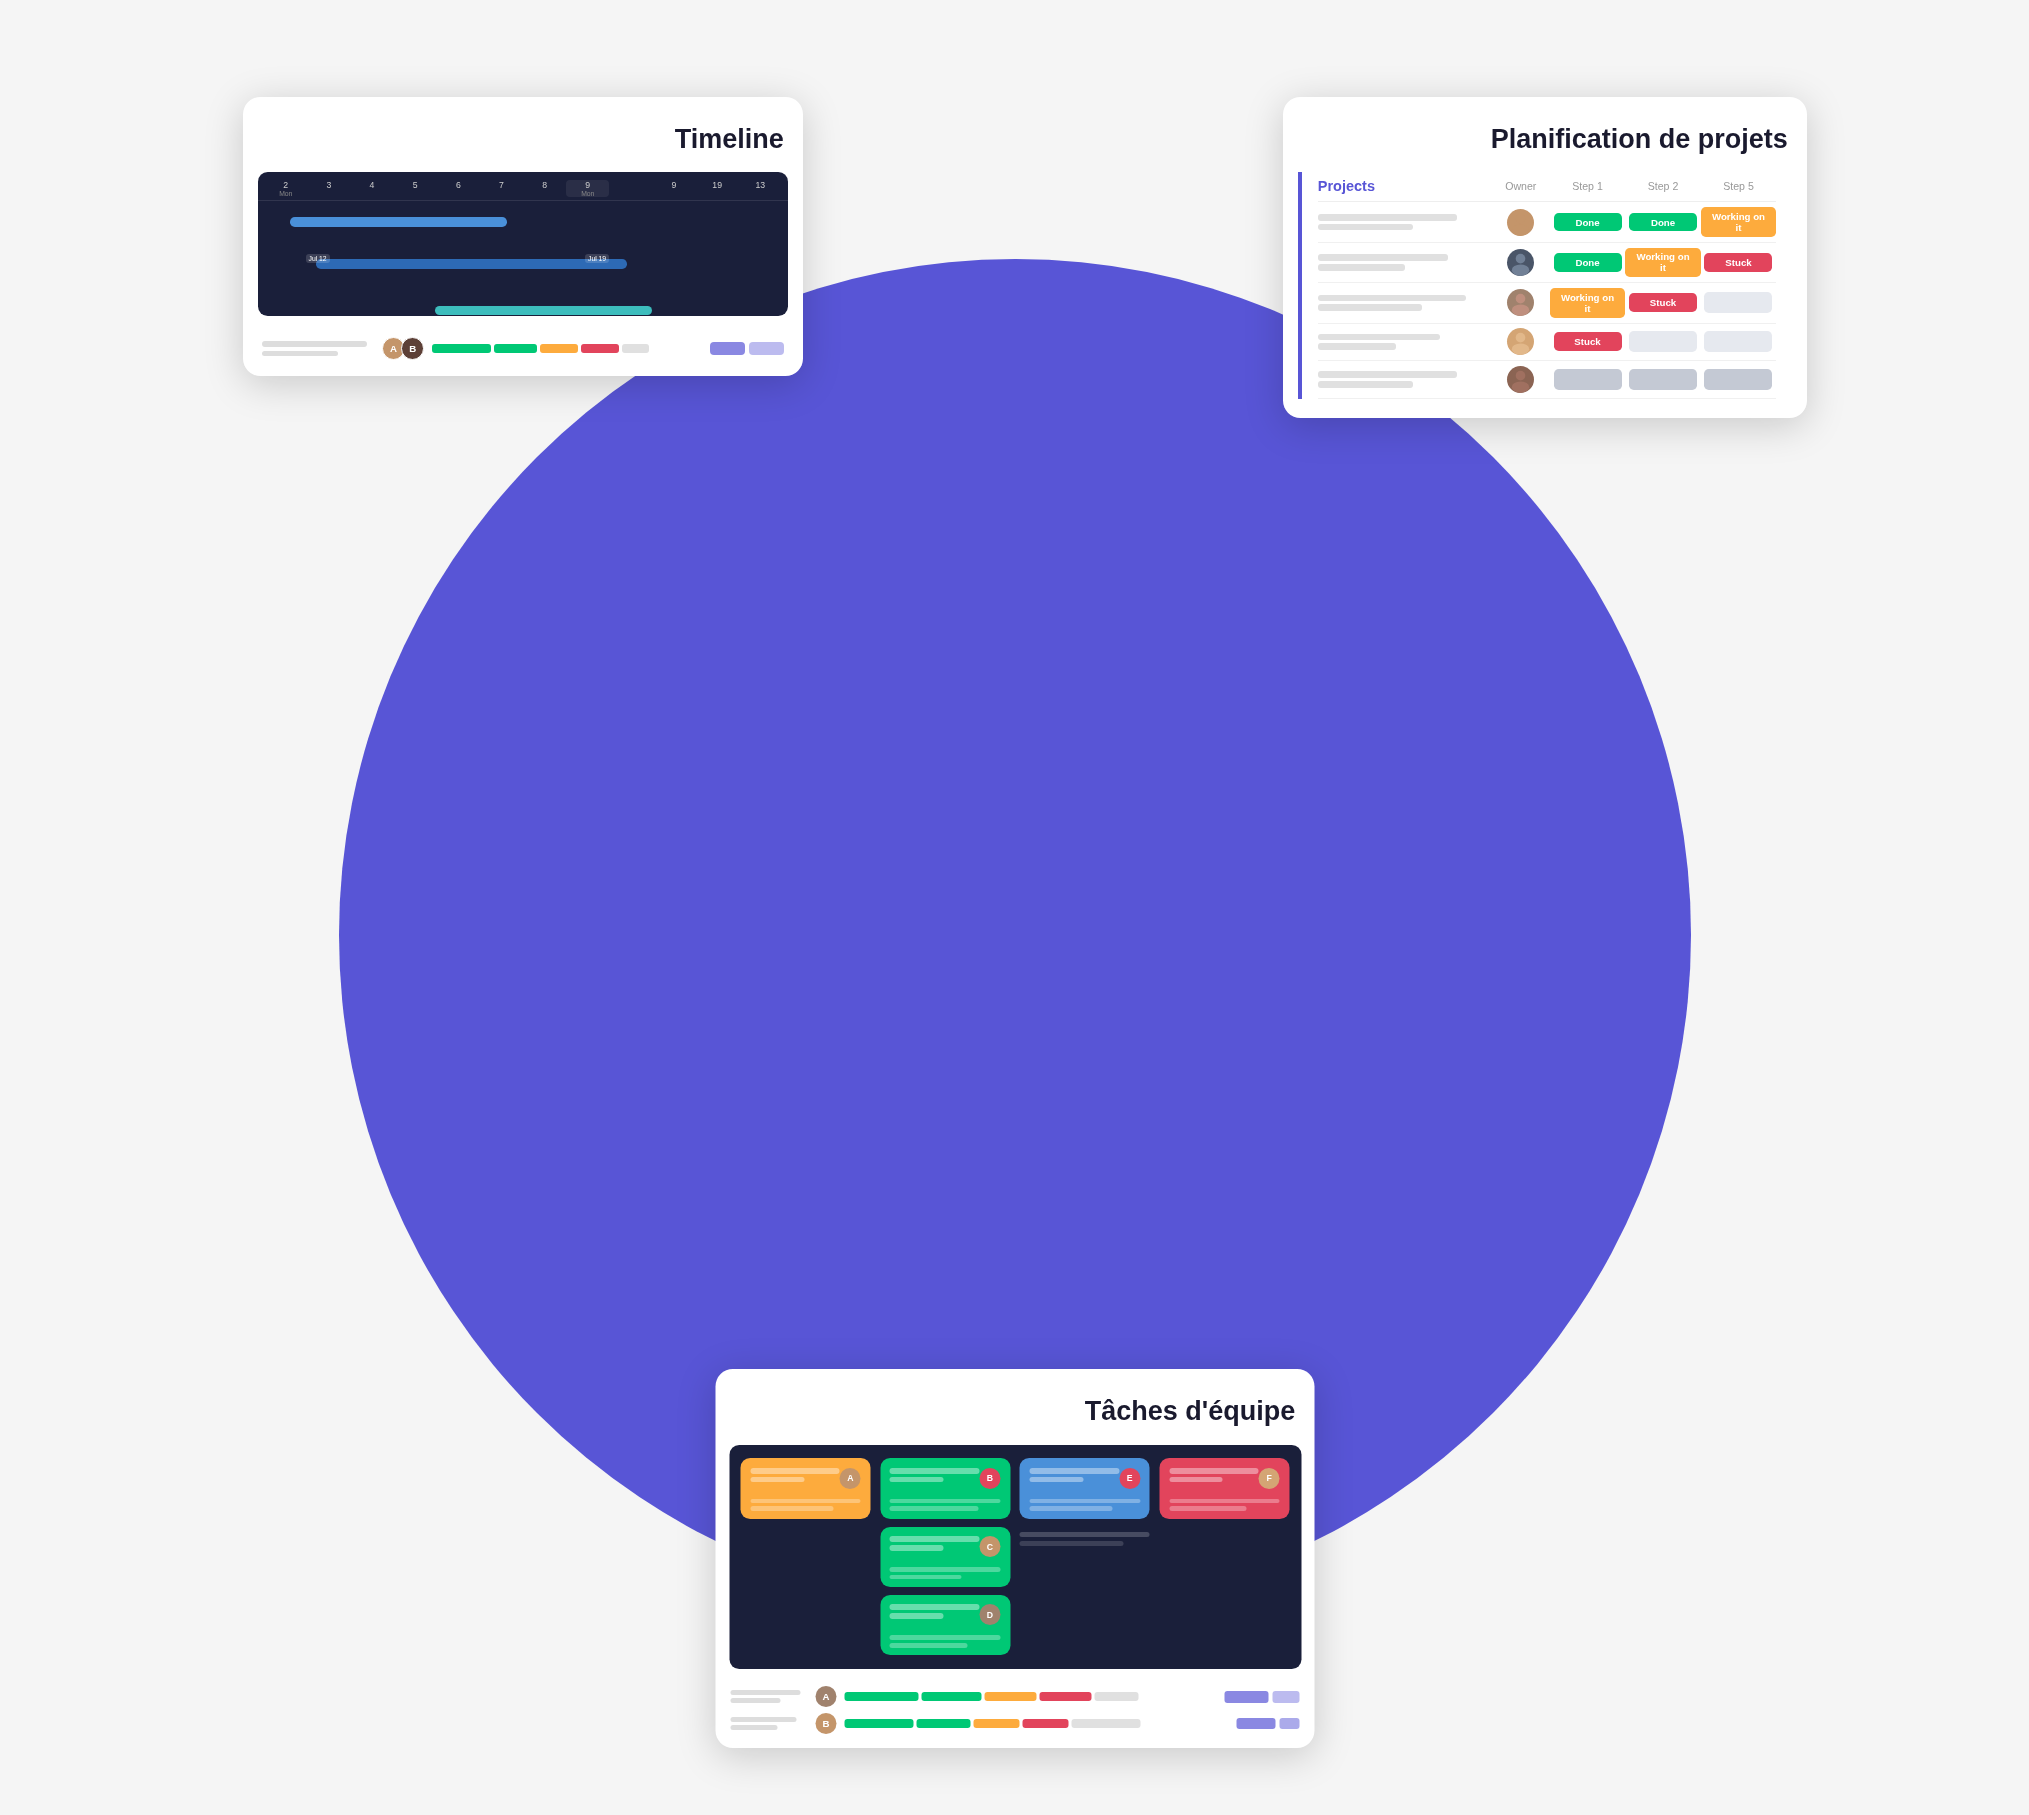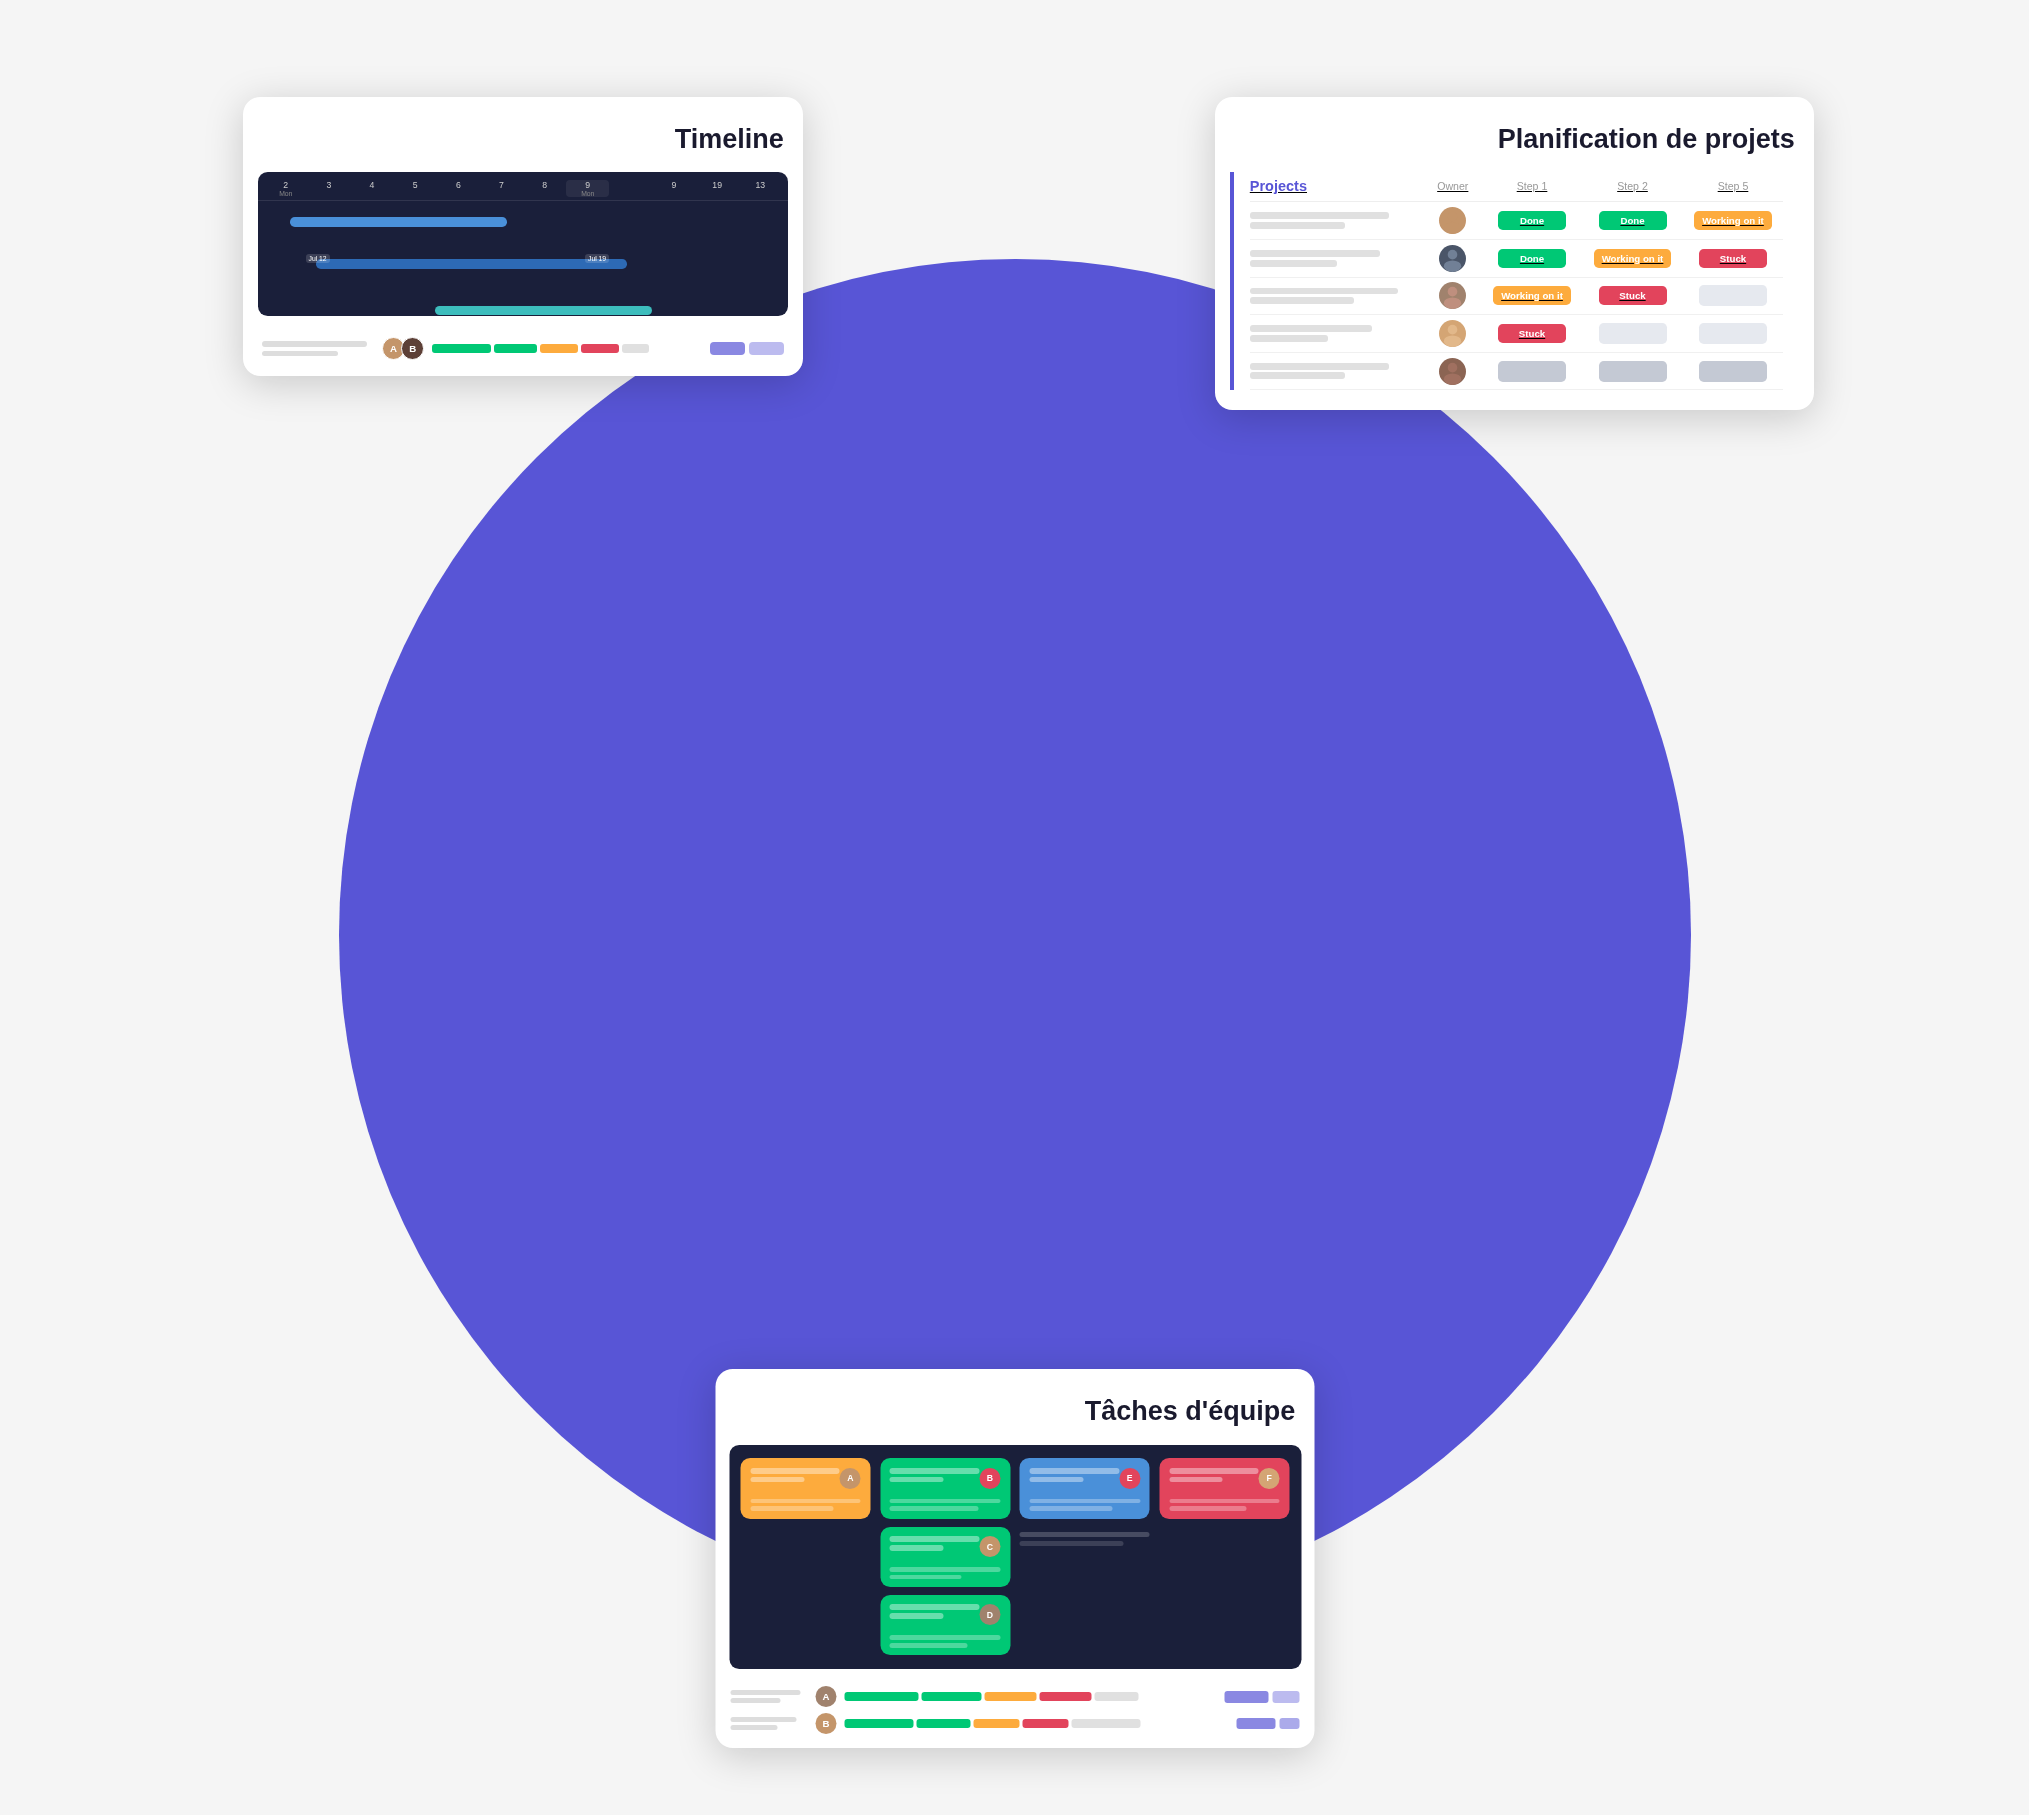--- a/index.html
+++ b/index.html
@@ -44,23 +44,23 @@
 
     
     .card-timeline {
       width: 560px;
       top: 58px;
       left: 97px;
     }
 
     
     .card-planification {
-      width: 599px;
+      width: 524px;
       top: 58px;
-      right: 70px;
+      right: 77px;
     }
 
     
     .card-taches {
       width: 599px;
       bottom: 29px;
       left: 50%;
       transform: translateX(-50%);
     }
 
@@ -302,21 +302,20 @@
     .badge-stuck { background: #e2445c; }
     .badge-empty { background: #e6e9ef; width: 68px; height: 21px; border-radius: 4.8px; }
     .badge-light { background: #c4c9d4; width: 68px; height: 21px; border-radius: 4.8px; }
 
     
     .plan-table-wrap {
       position: relative;
       margin: 0 15.4px 19.3px;
       border-left: 4.8px solid #5855d6;
       border-radius: 0 0 0 0;
-      text-decoration: underline;
     }
 
     
     .kanban-board {
       margin: 0 13.5px 11.6px;
       background: #1a1f3a;
       border-radius: 9.7px;
       padding: 13.5px 11.6px;
       display: flex;
       gap: 9.7px;

